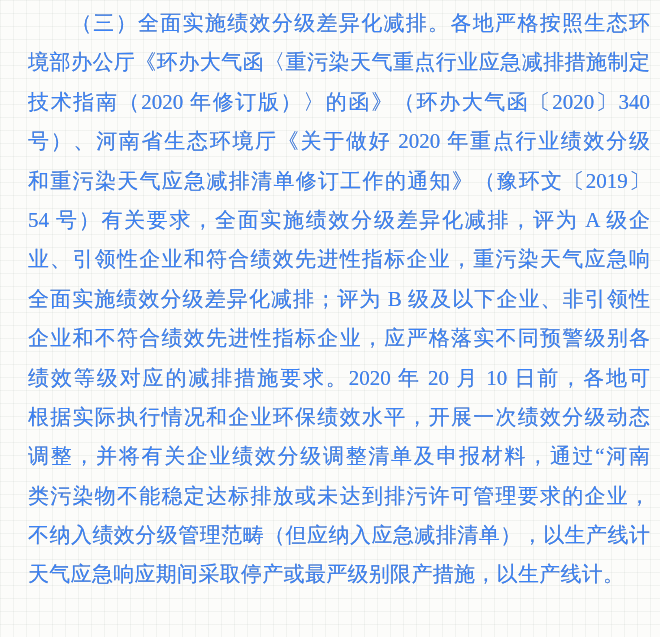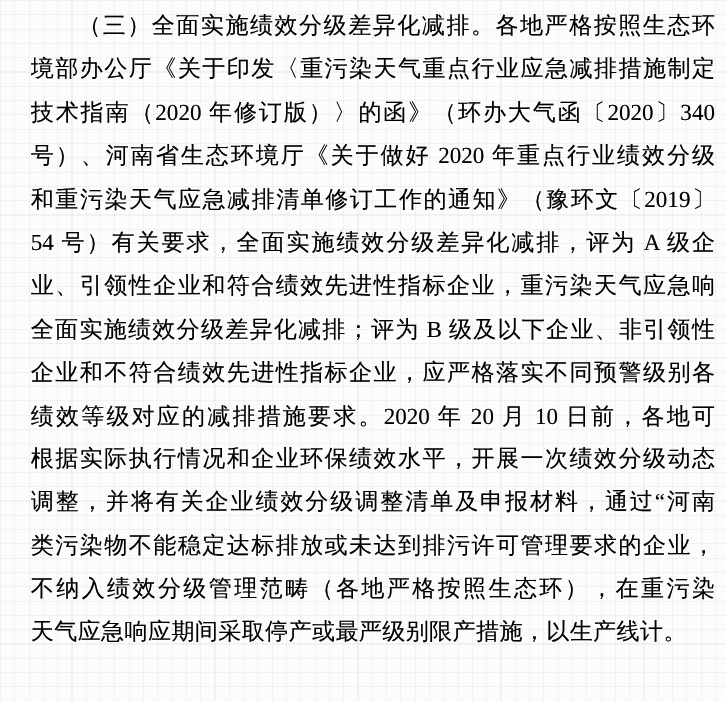--- a/index.html
+++ b/index.html
@@ -33,49 +33,49 @@
     position: absolute;
     left: 28px;
     top: 4px;
     width: 622px;
   }
   .line {
     font-family: "Liberation Serif", "DejaVu Serif", serif;
     font-size: 21px;
     line-height: 39.4px;
     height: 39.4px;
-    color: #000000;
+    color: #3b82f6;
     text-align: justify;
     text-align-last: justify;
     overflow: hidden;
     
     text-shadow: 0 0 0.4px rgba(60,60,58,0.55);
   }
   .line.first {
     text-indent: 43px;
   }
   .line.last {
     text-align-last: auto;
     letter-spacing: 0.3px;
   }
 </style>
 </head>
 <body>
 
 <div class="page">
   <div class="text-block">
     <div class="line first">（三）全面实施绩效分级差异化减排。各地严格按照生态环</div>
-    <div class="line">境部办公厅《关于印发〈重污染天气重点行业应急减排措施制定</div>
+    <div class="line">境部办公厅《环办大气函〈重污染天气重点行业应急减排措施制定</div>
     <div class="line">技术指南（2020 年修订版）〉的函》（环办大气函〔2020〕340</div>
     <div class="line">号）、河南省生态环境厅《关于做好 2020 年重点行业绩效分级</div>
     <div class="line">和重污染天气应急减排清单修订工作的通知》（豫环文〔2019〕</div>
     <div class="line">54 号）有关要求，全面实施绩效分级差异化减排，评为 A 级企</div>
     <div class="line">业、引领性企业和符合绩效先进性指标企业，重污染天气应急响</div>
     <div class="line">全面实施绩效分级差异化减排；评为 B 级及以下企业、非引领性</div>
     <div class="line">企业和不符合绩效先进性指标企业，应严格落实不同预警级别各</div>
     <div class="line">绩效等级对应的减排措施要求。2020 年 20 月 10 日前，各地可</div>
     <div class="line">根据实际执行情况和企业环保绩效水平，开展一次绩效分级动态</div>
     <div class="line">调整，并将有关企业绩效分级调整清单及申报材料，通过“河南</div>
     <div class="line">类污染物不能稳定达标排放或未达到排污许可管理要求的企业，</div>
-    <div class="line">不纳入绩效分级管理范畴（各地严格按照生态环），在重污染</div>
+    <div class="line">不纳入绩效分级管理范畴（但应纳入应急减排清单），以生产线计</div>
     <div class="line last">天气应急响应期间采取停产或最严级别限产措施，以生产线计。</div>
   </div>
 </div>
 
 </body></html>

